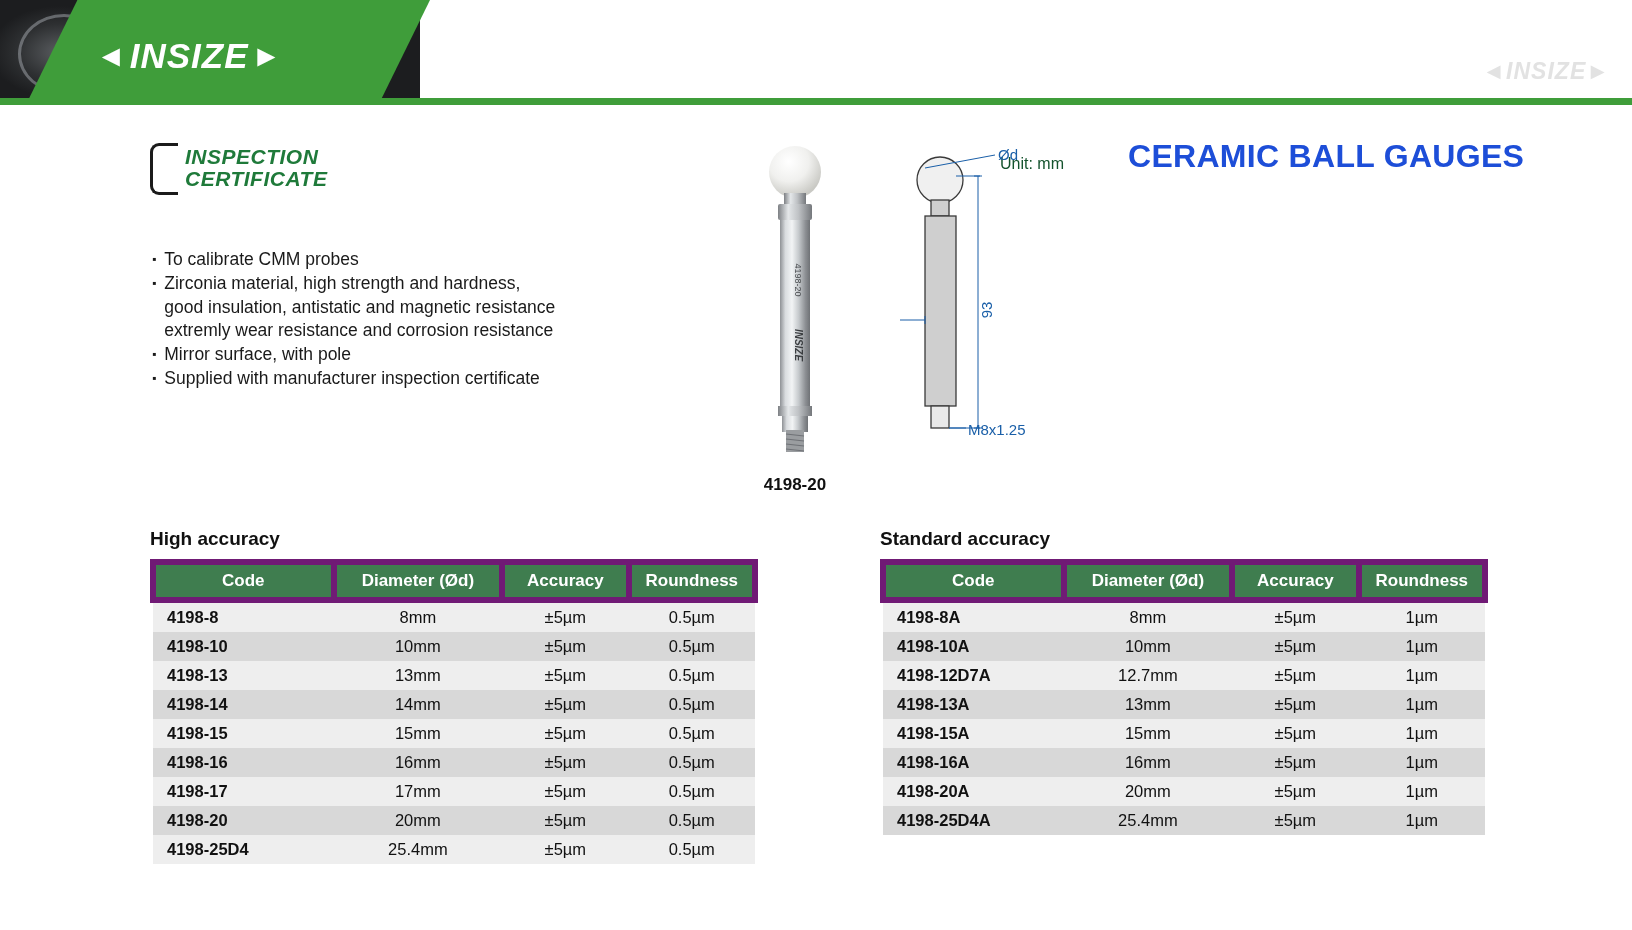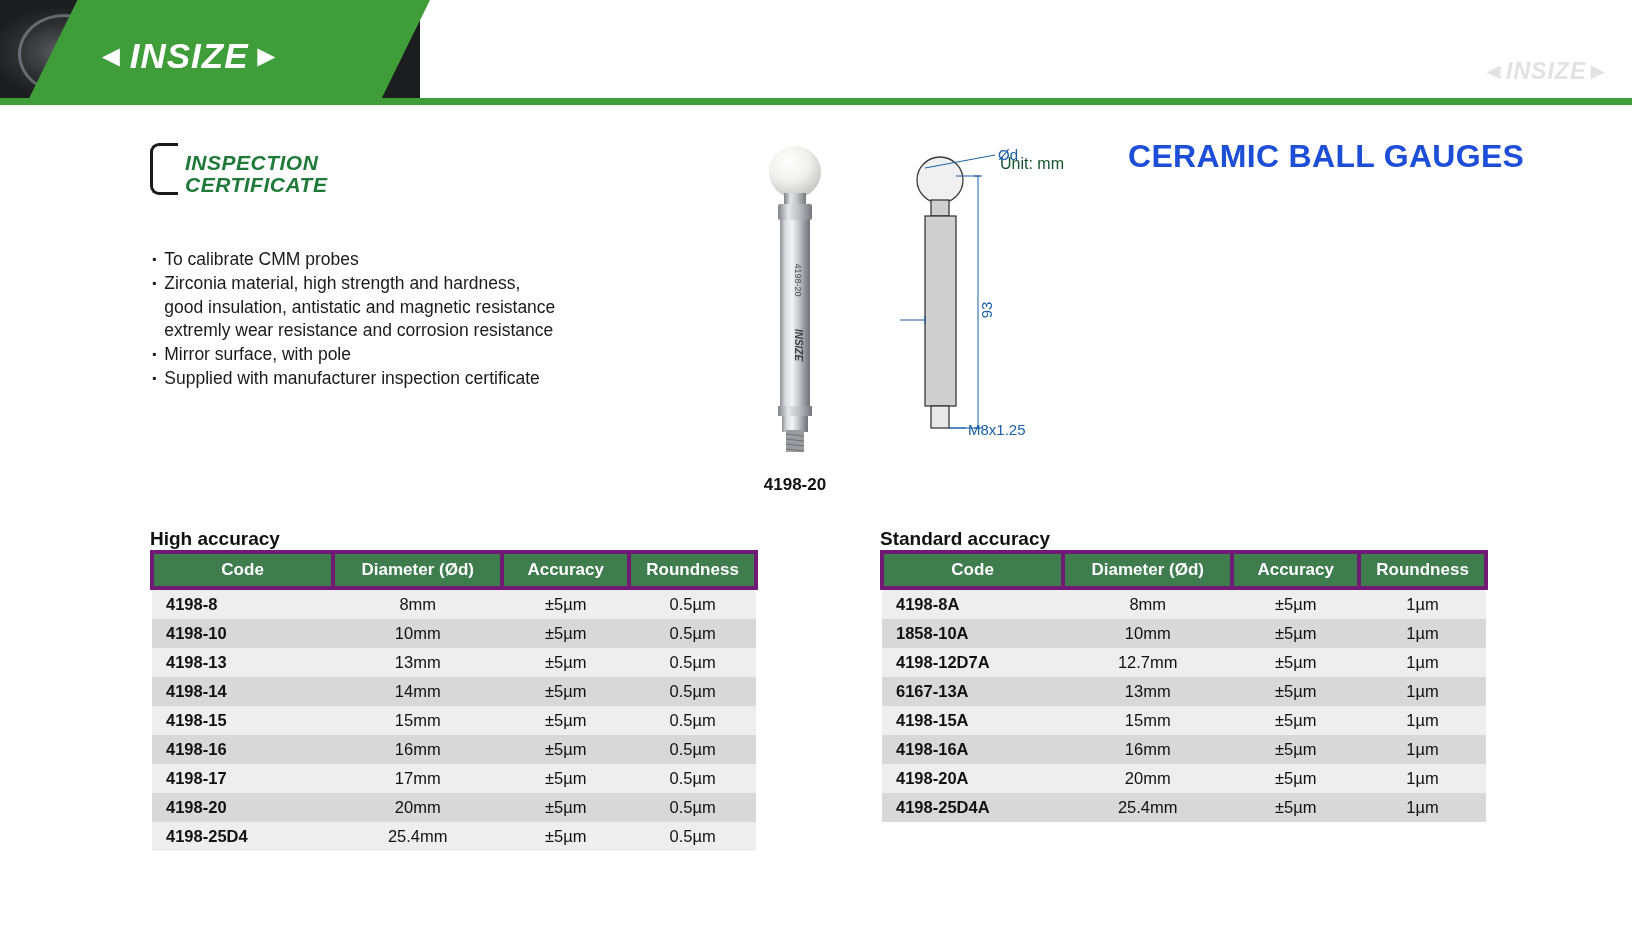--- a/index.html
+++ b/index.html
@@ -88,21 +88,21 @@
     align-items: center;
     letter-spacing: 1px;
   }
 
   
   .cert-block {
     position: absolute;
     left: 150px;
     top: 140px;
     display: flex;
-    align-items: flex-end;
+    align-items: center;
   }
   .cert-bracket {
     width: 28px;
     height: 52px;
     border: 3px solid #1b1b1b;
     border-right: none;
     border-radius: 9px 0 0 9px;
     margin-right: 7px;
     margin-top: 3px;
   }
@@ -186,32 +186,33 @@
   }
 
   
   .table-wrap { position: absolute; }
   .table-wrap.left { left: 150px; top: 528px; width: 608px; }
   .table-wrap.right { left: 880px; top: 528px; width: 608px; }
   .table-title {
     font-size: 19px;
     font-weight: bold;
     color: #111;
+    margin-bottom: 9px;
   }
   table.spec {
     border-collapse: collapse;
     width: 100%;
     font-size: 16.5px;
   }
   table.spec th {
     background: #3f7d4f;
     color: #ffffff;
     font-weight: bold;
     padding: 6px 4px;
-    border: 4px solid #701a75;
+    border: 6px solid #701a75;
     text-align: center;
     font-size: 17px;
   }
   table.spec td {
     padding: 5px 4px;
     text-align: center;
     border: none;
     color: #111;
   }
   table.spec td.code {
@@ -473,33 +474,33 @@
       </tr>
     </thead>
     <tbody>
       <tr>
         <td class="code">4198-8A</td>
         <td>8mm</td>
         <td>±5µm</td>
         <td>1µm</td>
       </tr>
       <tr>
-        <td class="code">1858-10A</td>
+        <td class="code">4198-10A</td>
         <td>10mm</td>
         <td>±5µm</td>
         <td>1µm</td>
       </tr>
       <tr>
         <td class="code">4198-12D7A</td>
         <td>12.7mm</td>
         <td>±5µm</td>
         <td>1µm</td>
       </tr>
       <tr>
-        <td class="code">6167-13A</td>
+        <td class="code">4198-13A</td>
         <td>13mm</td>
         <td>±5µm</td>
         <td>1µm</td>
       </tr>
       <tr>
         <td class="code">4198-15A</td>
         <td>15mm</td>
         <td>±5µm</td>
         <td>1µm</td>
       </tr>

